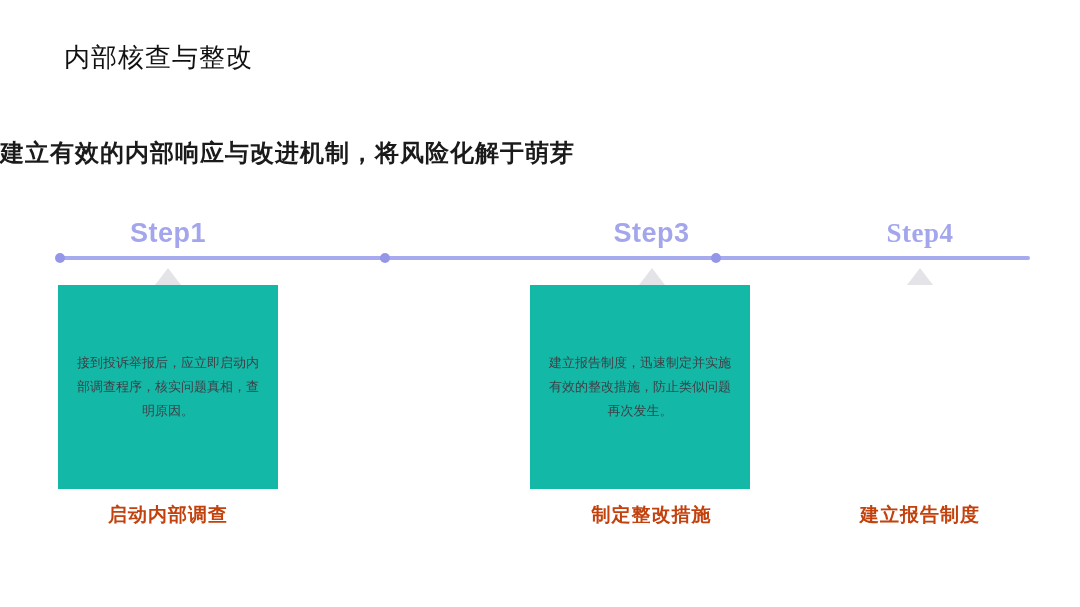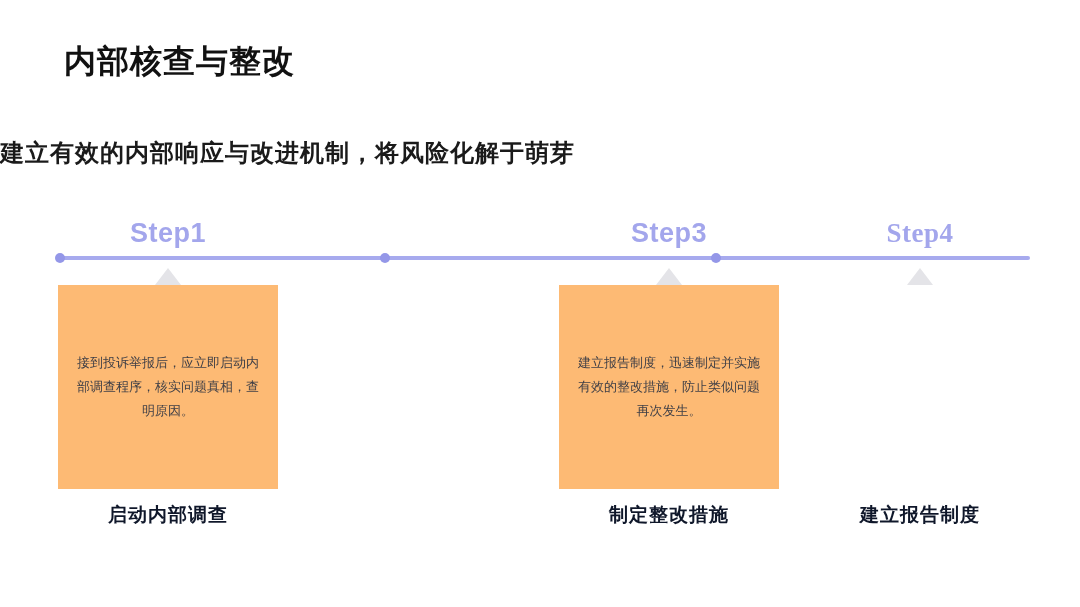--- a/index.html
+++ b/index.html
@@ -19,22 +19,22 @@
     width: 1080px;
     height: 607px;
     background: #ffffff;
   }
 
   
   .slide-title {
     position: absolute;
     left: 64px;
     top: 40px;
-    font-size: 32px;
-    font-weight: bold;
+    font-size: 26px;
+    font-weight: normal;
     color: #111111;
     letter-spacing: 1px;
     white-space: nowrap;
   }
   .slide-subtitle {
     position: absolute;
     left: 0;
     right: 0;
     top: 104px;
     font-size: 24px;
@@ -99,42 +99,42 @@
     border-left: 13px solid transparent;
     border-right: 13px solid transparent;
     border-bottom: 17px solid #e4e4e8;
   }
   .step-card {
     position: absolute;
     left: 0;
     top: 75px;
     width: 220px;
     height: 204px;
-    background: #fdba74;
+    background: #14b8a6;
     display: flex;
     align-items: center;
     justify-content: center;
     box-sizing: border-box;
     padding: 0 16px;
   }
   .step-body {
     font-size: 13px;
     line-height: 1.85;
     color: #3f3f46;
     text-align: center;
   }
   .step-caption {
     position: absolute;
     left: 0;
     top: 292px;
     width: 100%;
     text-align: center;
     font-size: 19px;
     font-weight: bold;
-    color: #0f172a;
+    color: #c2410c;
     letter-spacing: 1px;
   }
 
   
   .step.is-active .step-pointer {
     border-bottom-color: #a7aaee;
   }
   .step.is-active .step-card {
     background: #a7aaee;
   }
@@ -161,21 +161,21 @@
     <div class="step" style="left:0px;">
       <div class="step-eyebrow">Step1</div>
       <div class="step-pointer"></div>
       <div class="step-card">
         <div class="step-body">接到投诉举报后，应立即启动内部调查程序，核实问题真相，查明原因。</div>
       </div>
       <div class="step-caption">启动内部调查</div>
     </div>
 
 
-    <div class="step" style="left:501px;">
+    <div class="step" style="left:472px;padding-left:23px;">
       <div class="step-eyebrow">Step3</div>
       <div class="step-pointer"></div>
       <div class="step-card">
         <div class="step-body">建立报告制度，迅速制定并实施有效的整改措施，防止类似问题再次发生。</div>
       </div>
       <div class="step-caption">制定整改措施</div>
     </div>
 
     <div class="step" style="left:752px;font-family:Liberation Serif, serif;">
       <div class="step-eyebrow">Step4</div>

